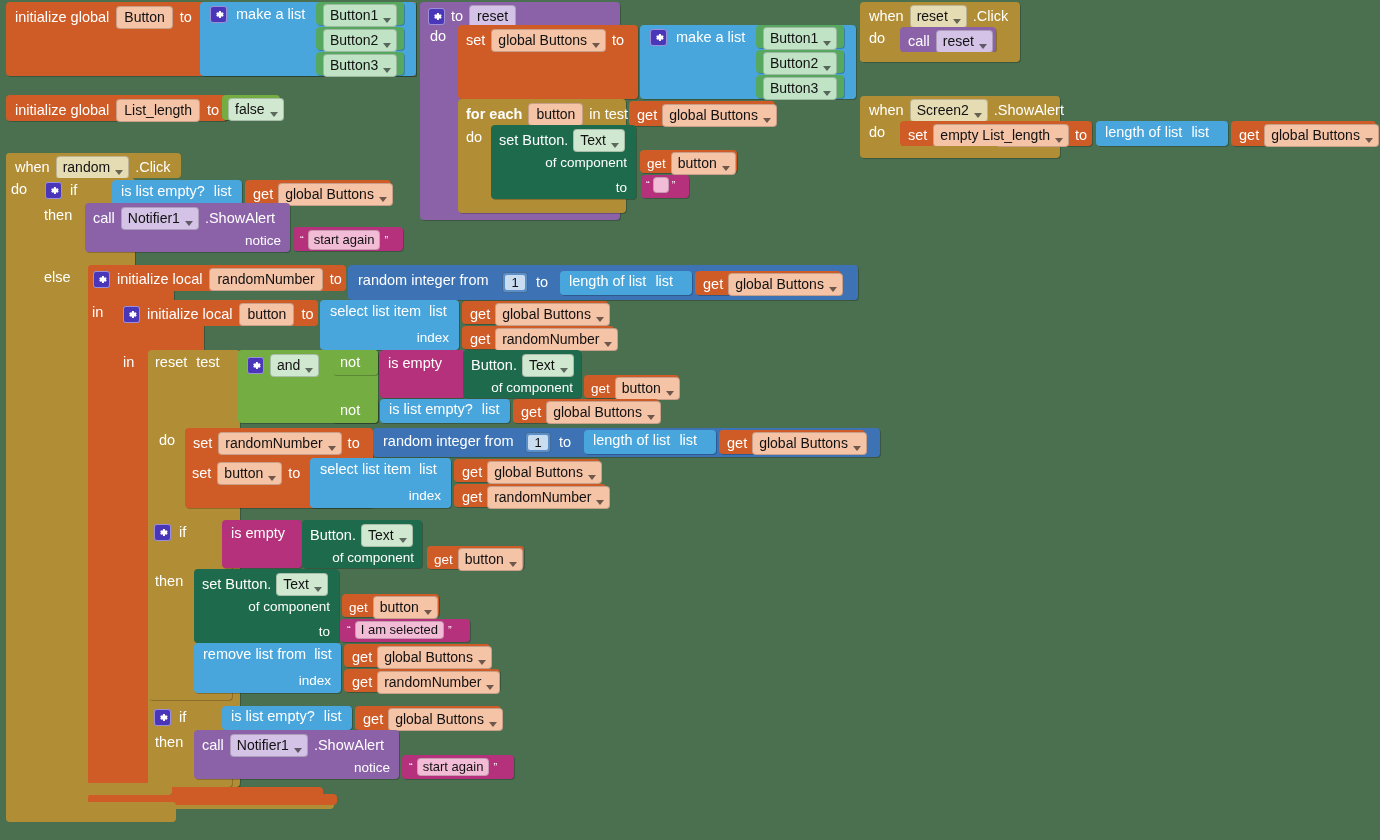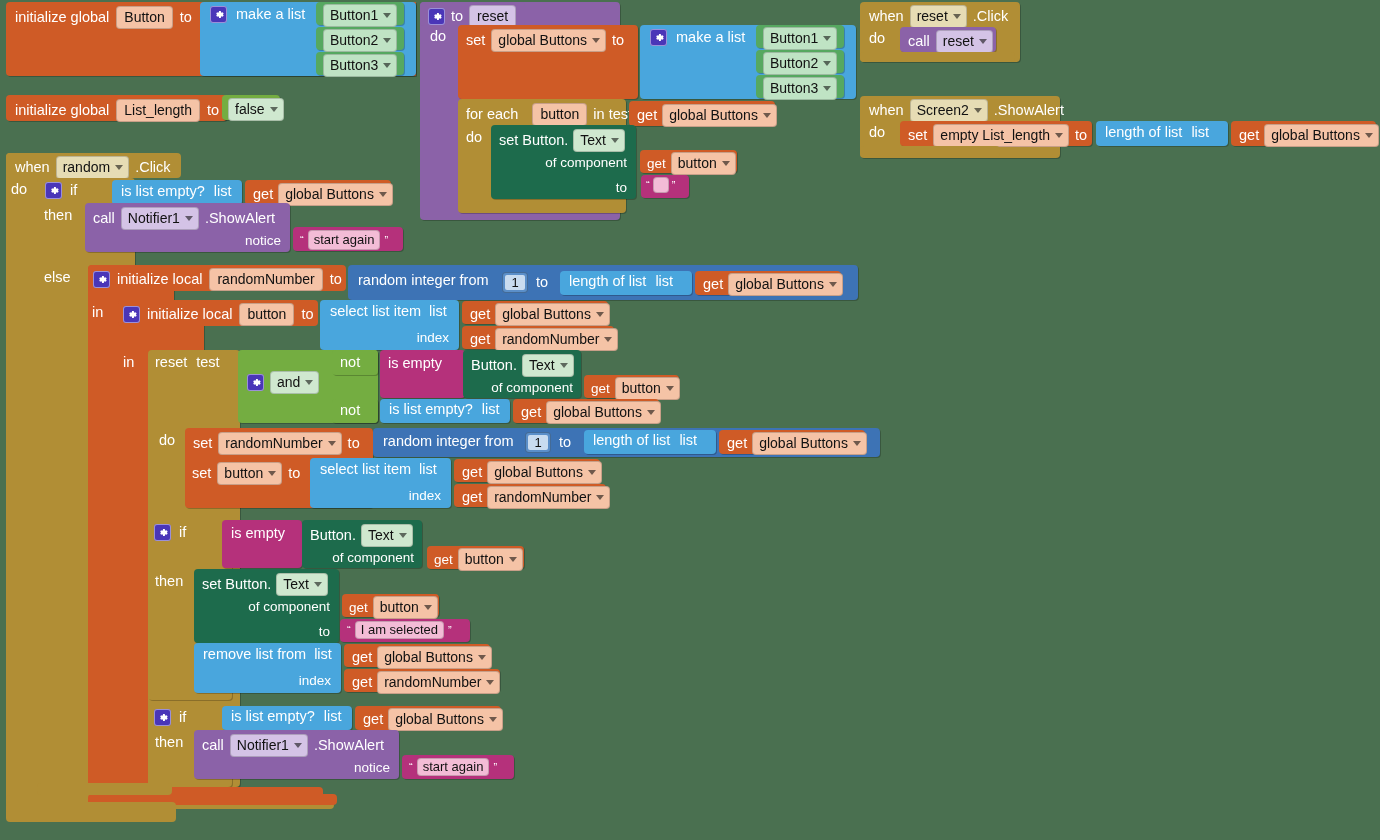--- a/index.html
+++ b/index.html
@@ -16,21 +16,21 @@
   .canvas { position:absolute; inset:0; }
 
   
   .blk { position:absolute; border-radius:4px; color:#fff; }
   .row { display:flex; align-items:center; }
   .lbl { color:#fff; white-space:nowrap; font-size:14.5px; line-height:1; }
   .lblsm { font-size:13.5px; }
 
   
   .fld {
-    display:inline-flex; align-items:center; gap:5px;
+    display:inline-flex; align-items:flex-end; gap:5px;
     border-radius:4px; padding:2px 5px 3px 6px;
     color:#111; font-size:14px; white-space:nowrap;
     border:1px solid rgba(0,0,0,.18);
     line-height:1.15;
   }
   .fld .tri { width:0;height:0;border-left:4px solid transparent;border-right:4px solid transparent;border-top:5px solid rgba(0,0,0,.55); }
   .f-orange   { background:#f5c3a6; }
   .f-gold     { background:#e6dcb4; }
   .f-green    { background:#cfe8cf; }
   .f-green2   { background:#bfe3c4; }
@@ -183,21 +183,21 @@
     <div class="row" style="position:absolute; left:7px; top:2px;">
       <span class="fld f-green2">
           <span>Button3</span>
           <i class="tri"></i>
         </span>
     </div>
   </div>
 
   <div class="blk c-ctrl sh" style="left:458px; top:99px; width:168px; height:114px;"></div>
   <div style="position:absolute; left:466px; top:103px;" class="row">
-    <span class="lbl" style="margin-right:14px;">for each</span>
+    <span class="lbl" style="margin-right:6px;font-weight:bold;">for each</span>
     <span class="pill f-orange">button</span>
     <span class="lbl" style="margin-left:6px;">in test</span>
   </div>
   <div class="blk c-var sh" style="left:629px; top:101px; width:146px; height:25px;">
     <div class="row" style="position:absolute; left:8px; top:3px; gap:5px;">
       <span class="lbl">get</span>
       <span class="fld f-orange">
           <span>global Buttons</span>
           <i class="tri"></i>
         </span>
@@ -456,21 +456,21 @@
     <span class="lbl">in</span>
   </div>
 
   <div class="blk c-ctrl sh" style="left:148px; top:350px; width:92px; height:437px;"></div>
   <div class="row" style="position:absolute; left:155px; top:355px; gap:9px;">
     <span class="lbl">reset</span>
     <span class="lbl">test</span>
   </div>
 
   <div class="blk c-logic sh" style="left:238px; top:350px; width:140px; height:73px;">
-    <div class="row" style="position:absolute; left:9px; top:21px; gap:6px;">
+    <div class="row" style="position:absolute; left:9px; top:4px; gap:6px;">
       <span class="gear">
         <svg width="11" height="11" viewBox="0 0 24 24">
             <path fill="#fff" d="M12 8a4 4 0 100 8 4 4 0 000-8zm0 6a2 2 0 110-4 2 2 0 010 4zm9.4-2l1.9-1.5-1.9-3.3-2.3.8a7.6 7.6 0 00-1.6-.9L17 4.5h-3.8l-.5 2.6c-.6.2-1.1.5-1.6.9l-2.3-.8L7 10.5 8.9 12 7 13.5l1.9 3.3 2.3-.8c.5.4 1 .7 1.6.9l.5 2.6H17l.5-2.6c.6-.2 1.1-.5 1.6-.9l2.3.8 1.9-3.3L21.4 12z"></path>
           </svg>
       </span>
       <span class="fld f-green">
           <span>and</span>
           <i class="tri"></i>
         </span>
     </div>

